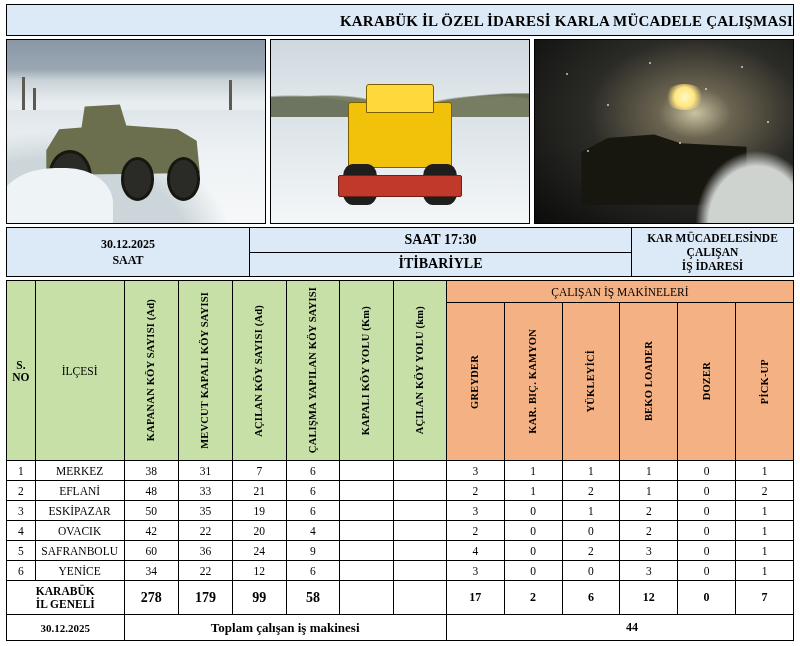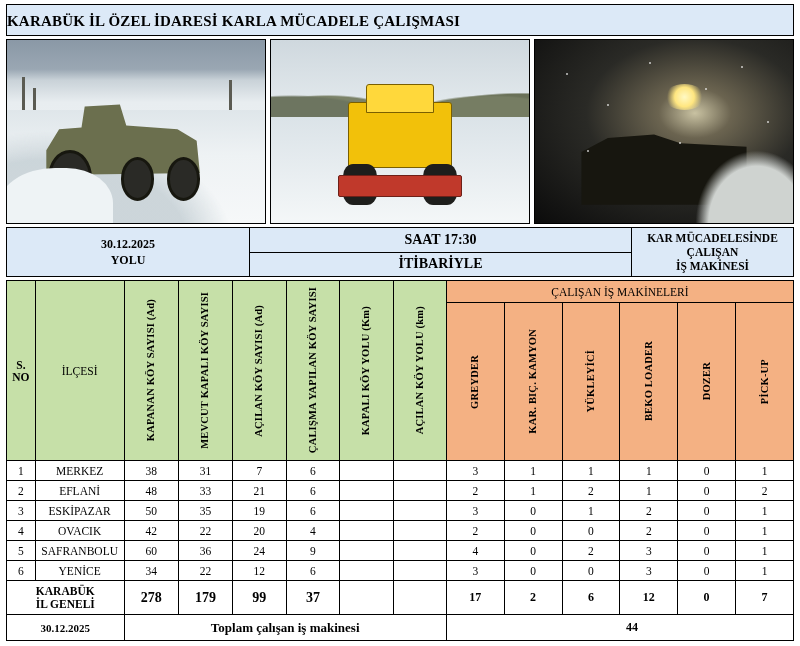--- a/index.html
+++ b/index.html
@@ -11,21 +11,21 @@
   }
   #page {
     width: 800px; height: 646px;
     position: relative;
     background: #fff;
     padding: 4px 6px 0 6px;
   }
   .title-bar {
     border: 1px solid #000;
     background: #dce9f7;
-    text-align: left;
+    text-align: right;
     font-weight: bold;
     font-size: 15px;
     letter-spacing: .2px;
     padding: 6px 0 6px 0;
     height: 32px;
     line-height: 20px;
   }
   
   .photos {
     display: flex;
@@ -234,27 +234,27 @@
       <div class="flake" style="left:20%;top:60%"></div>
       <div class="flake" style="left:56%;top:56%"></div>
     </div>
   </div>
 
   <table class="grid band">
     <tbody>
         <tr>
       <td class="date-cell" rowspan="2">
         <div>30.12.2025</div>
-        <div>YOLU</div>
+        <div>SAAT</div>
       </td>
       <td class="hour-cell">SAAT 17:30</td>
       <td class="right-cell" rowspan="2">
         <div>KAR MÜCADELESİNDE</div>
         <div>ÇALIŞAN</div>
-        <div>İŞ MAKİNESİ</div>
+        <div>İŞ İDARESİ</div>
       </td>
     </tr>
     <tr>
       <td class="hour-cell">İTİBARİYLE</td>
     </tr>
   </tbody>
     </table>
 
   <table class="grid main">
     <tbody>
@@ -427,21 +427,21 @@
     </tr>
 
     <tr class="total-row">
       <td class="lbl" colspan="2">
         <div>KARABÜK</div>
         <div>İL GENELİ</div>
       </td>
       <td>278</td>
       <td>179</td>
       <td>99</td>
-      <td>37</td>
+      <td>58</td>
       <td></td>
       <td></td>
       <td style="font-size:12px">17</td>
       <td style="font-size:12px">2</td>
       <td style="font-size:12px">6</td>
       <td style="font-size:12px">12</td>
       <td style="font-size:12px">0</td>
       <td style="font-size:12px">7</td>
     </tr>
 

